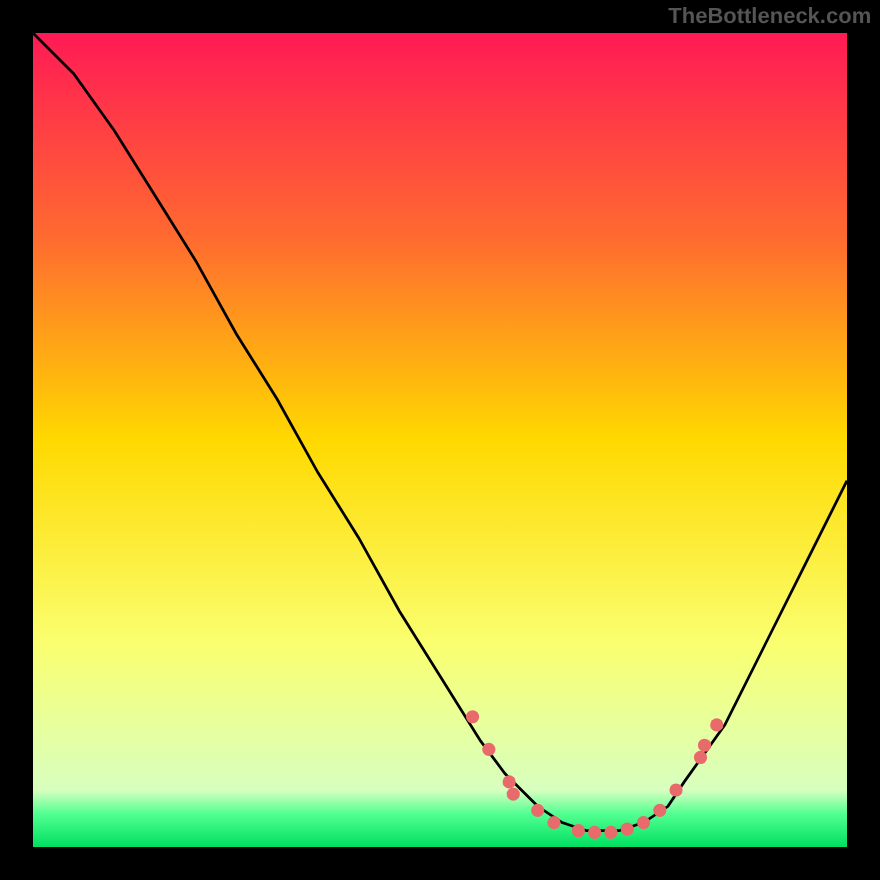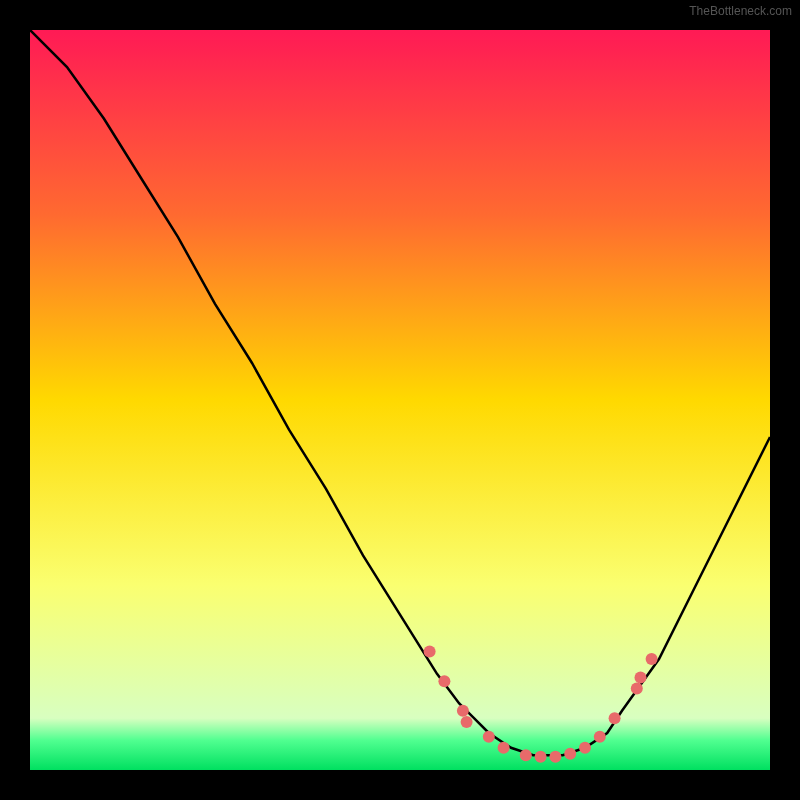--- a/index.html
+++ b/index.html
@@ -9,22 +9,22 @@
     width: 800px;
     height: 800px;
     position: relative;
     font-family: Arial, sans-serif;
   }
   .watermark {
     position: absolute;
     top: 4px;
     right: 8px;
     color: #555;
-    font-size: 12px;
-    font-weight: 400;
+    font-size: 20px;
+    font-weight: 700;
     z-index: 10;
     margin-left: 28px;
   }
   .chart-outer {
     position: absolute;
     left: 30px;
     top: 30px;
     width: 740px;
     height: 740px;
     background: #000;

